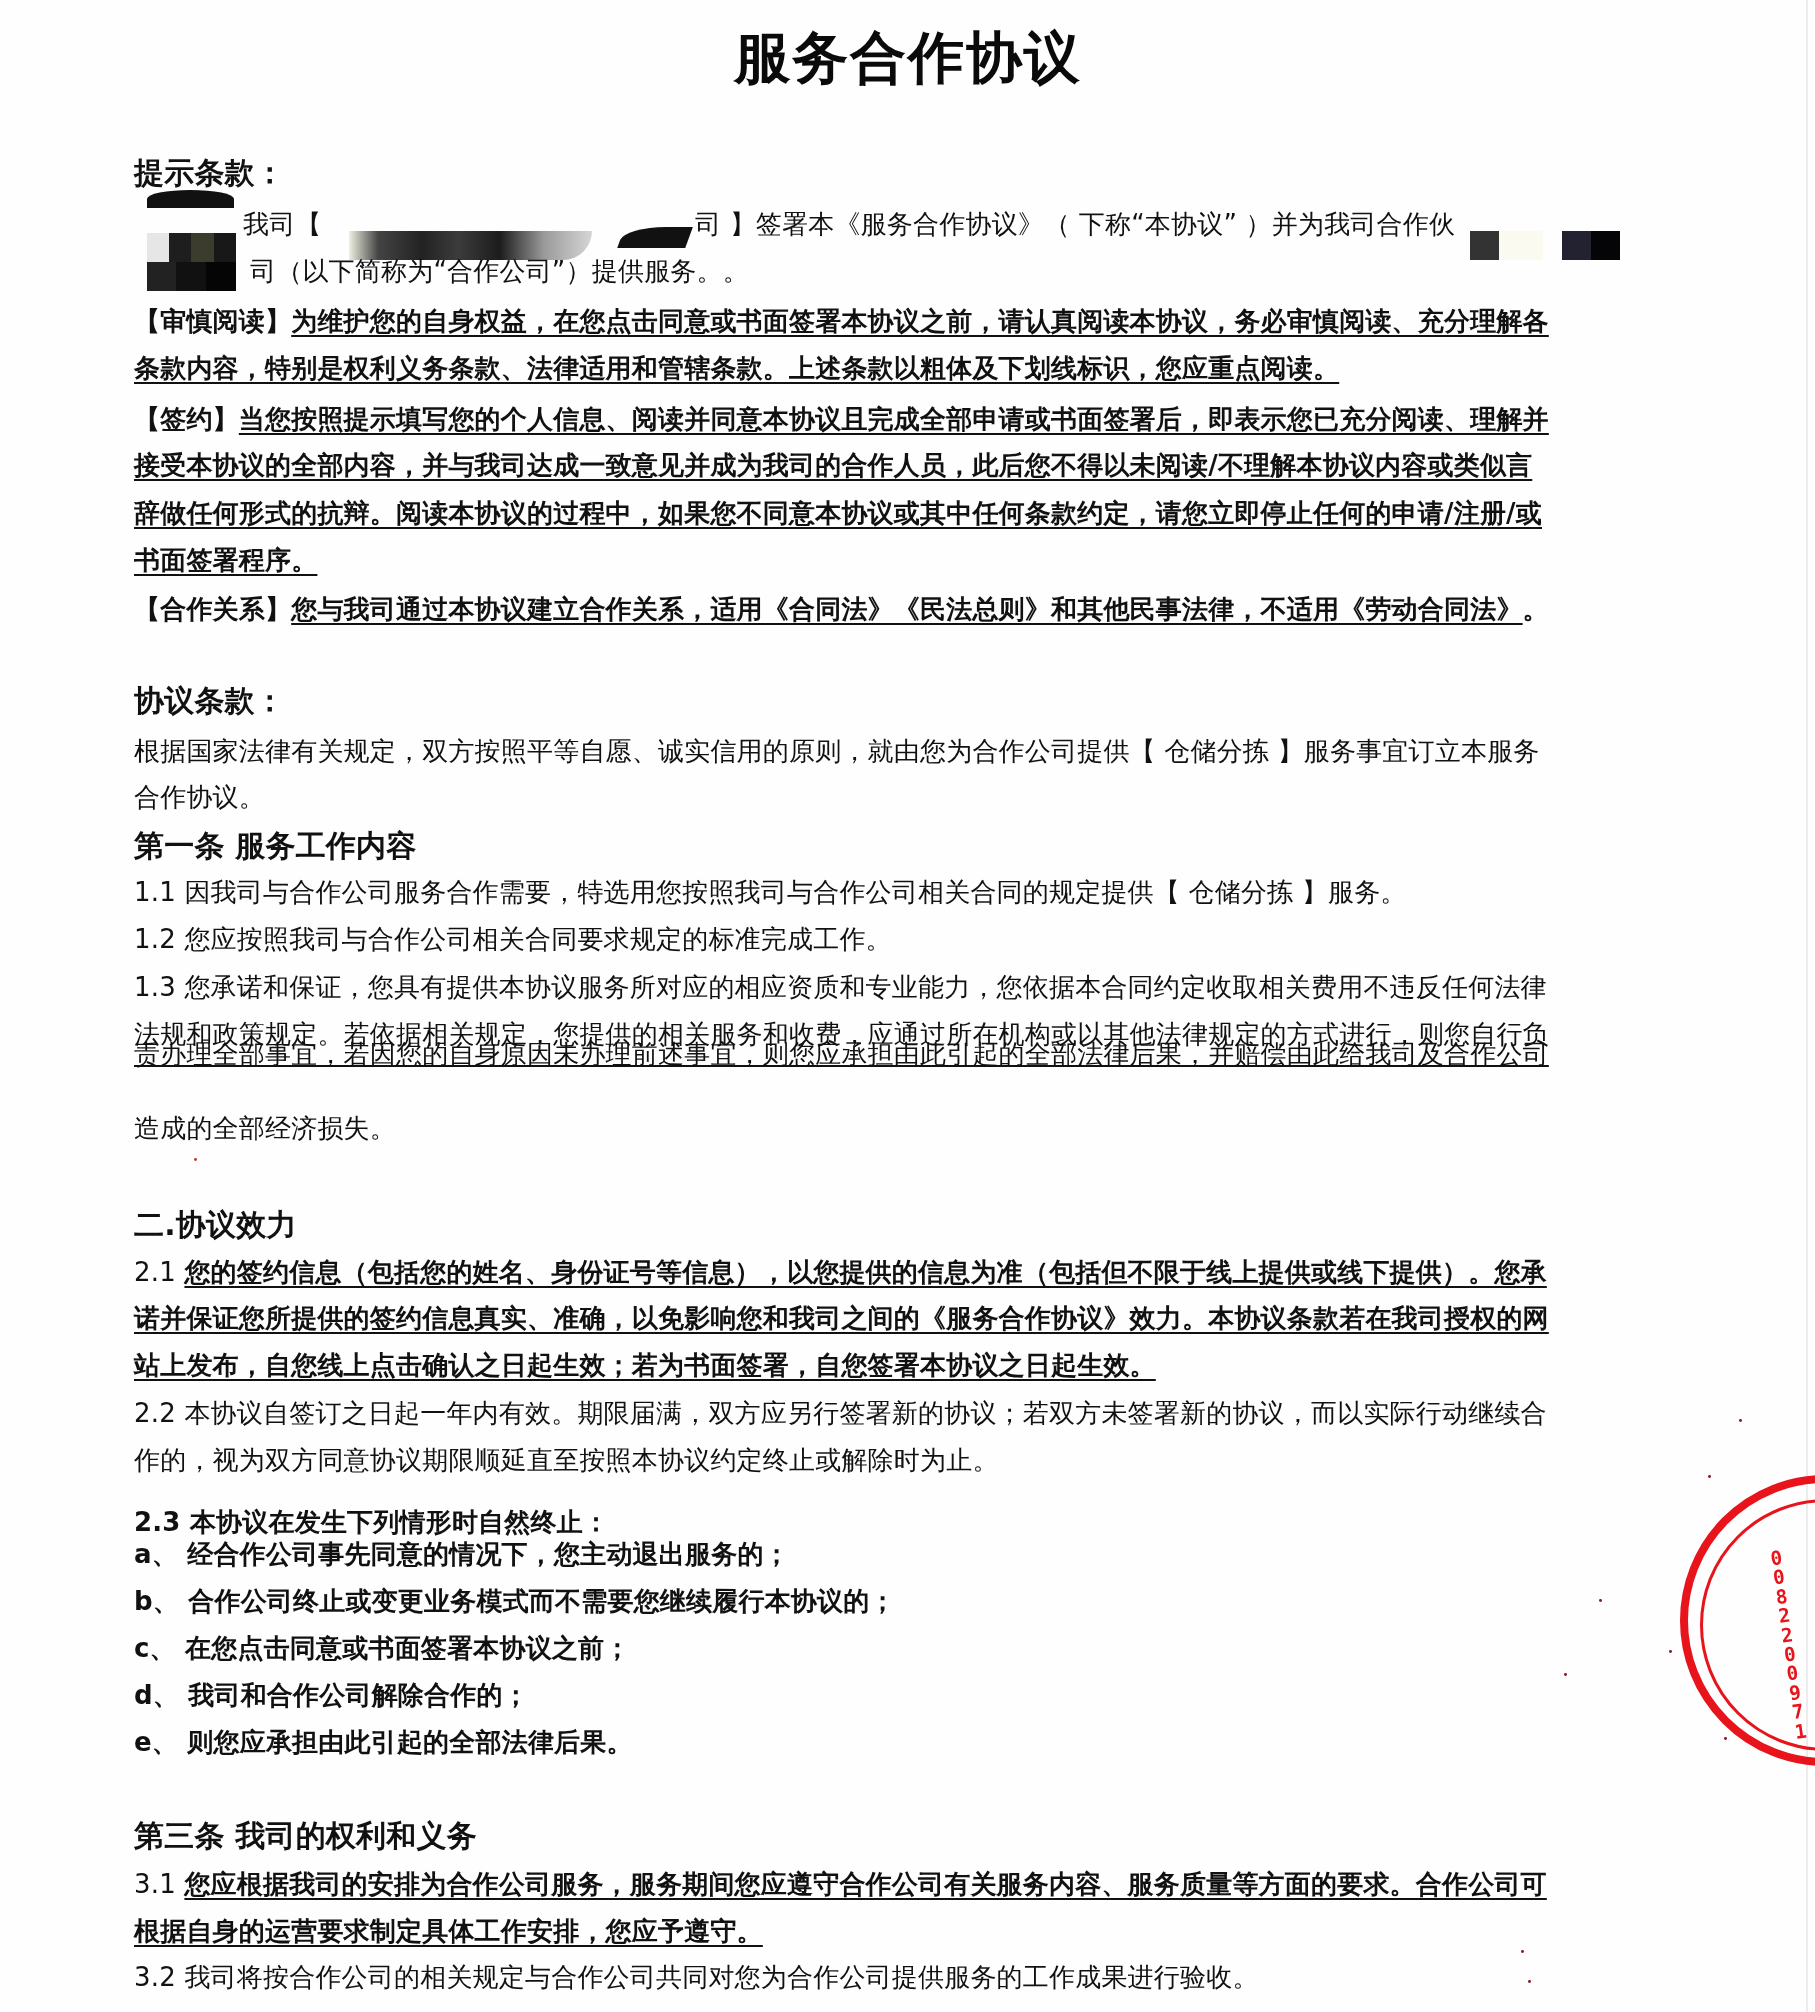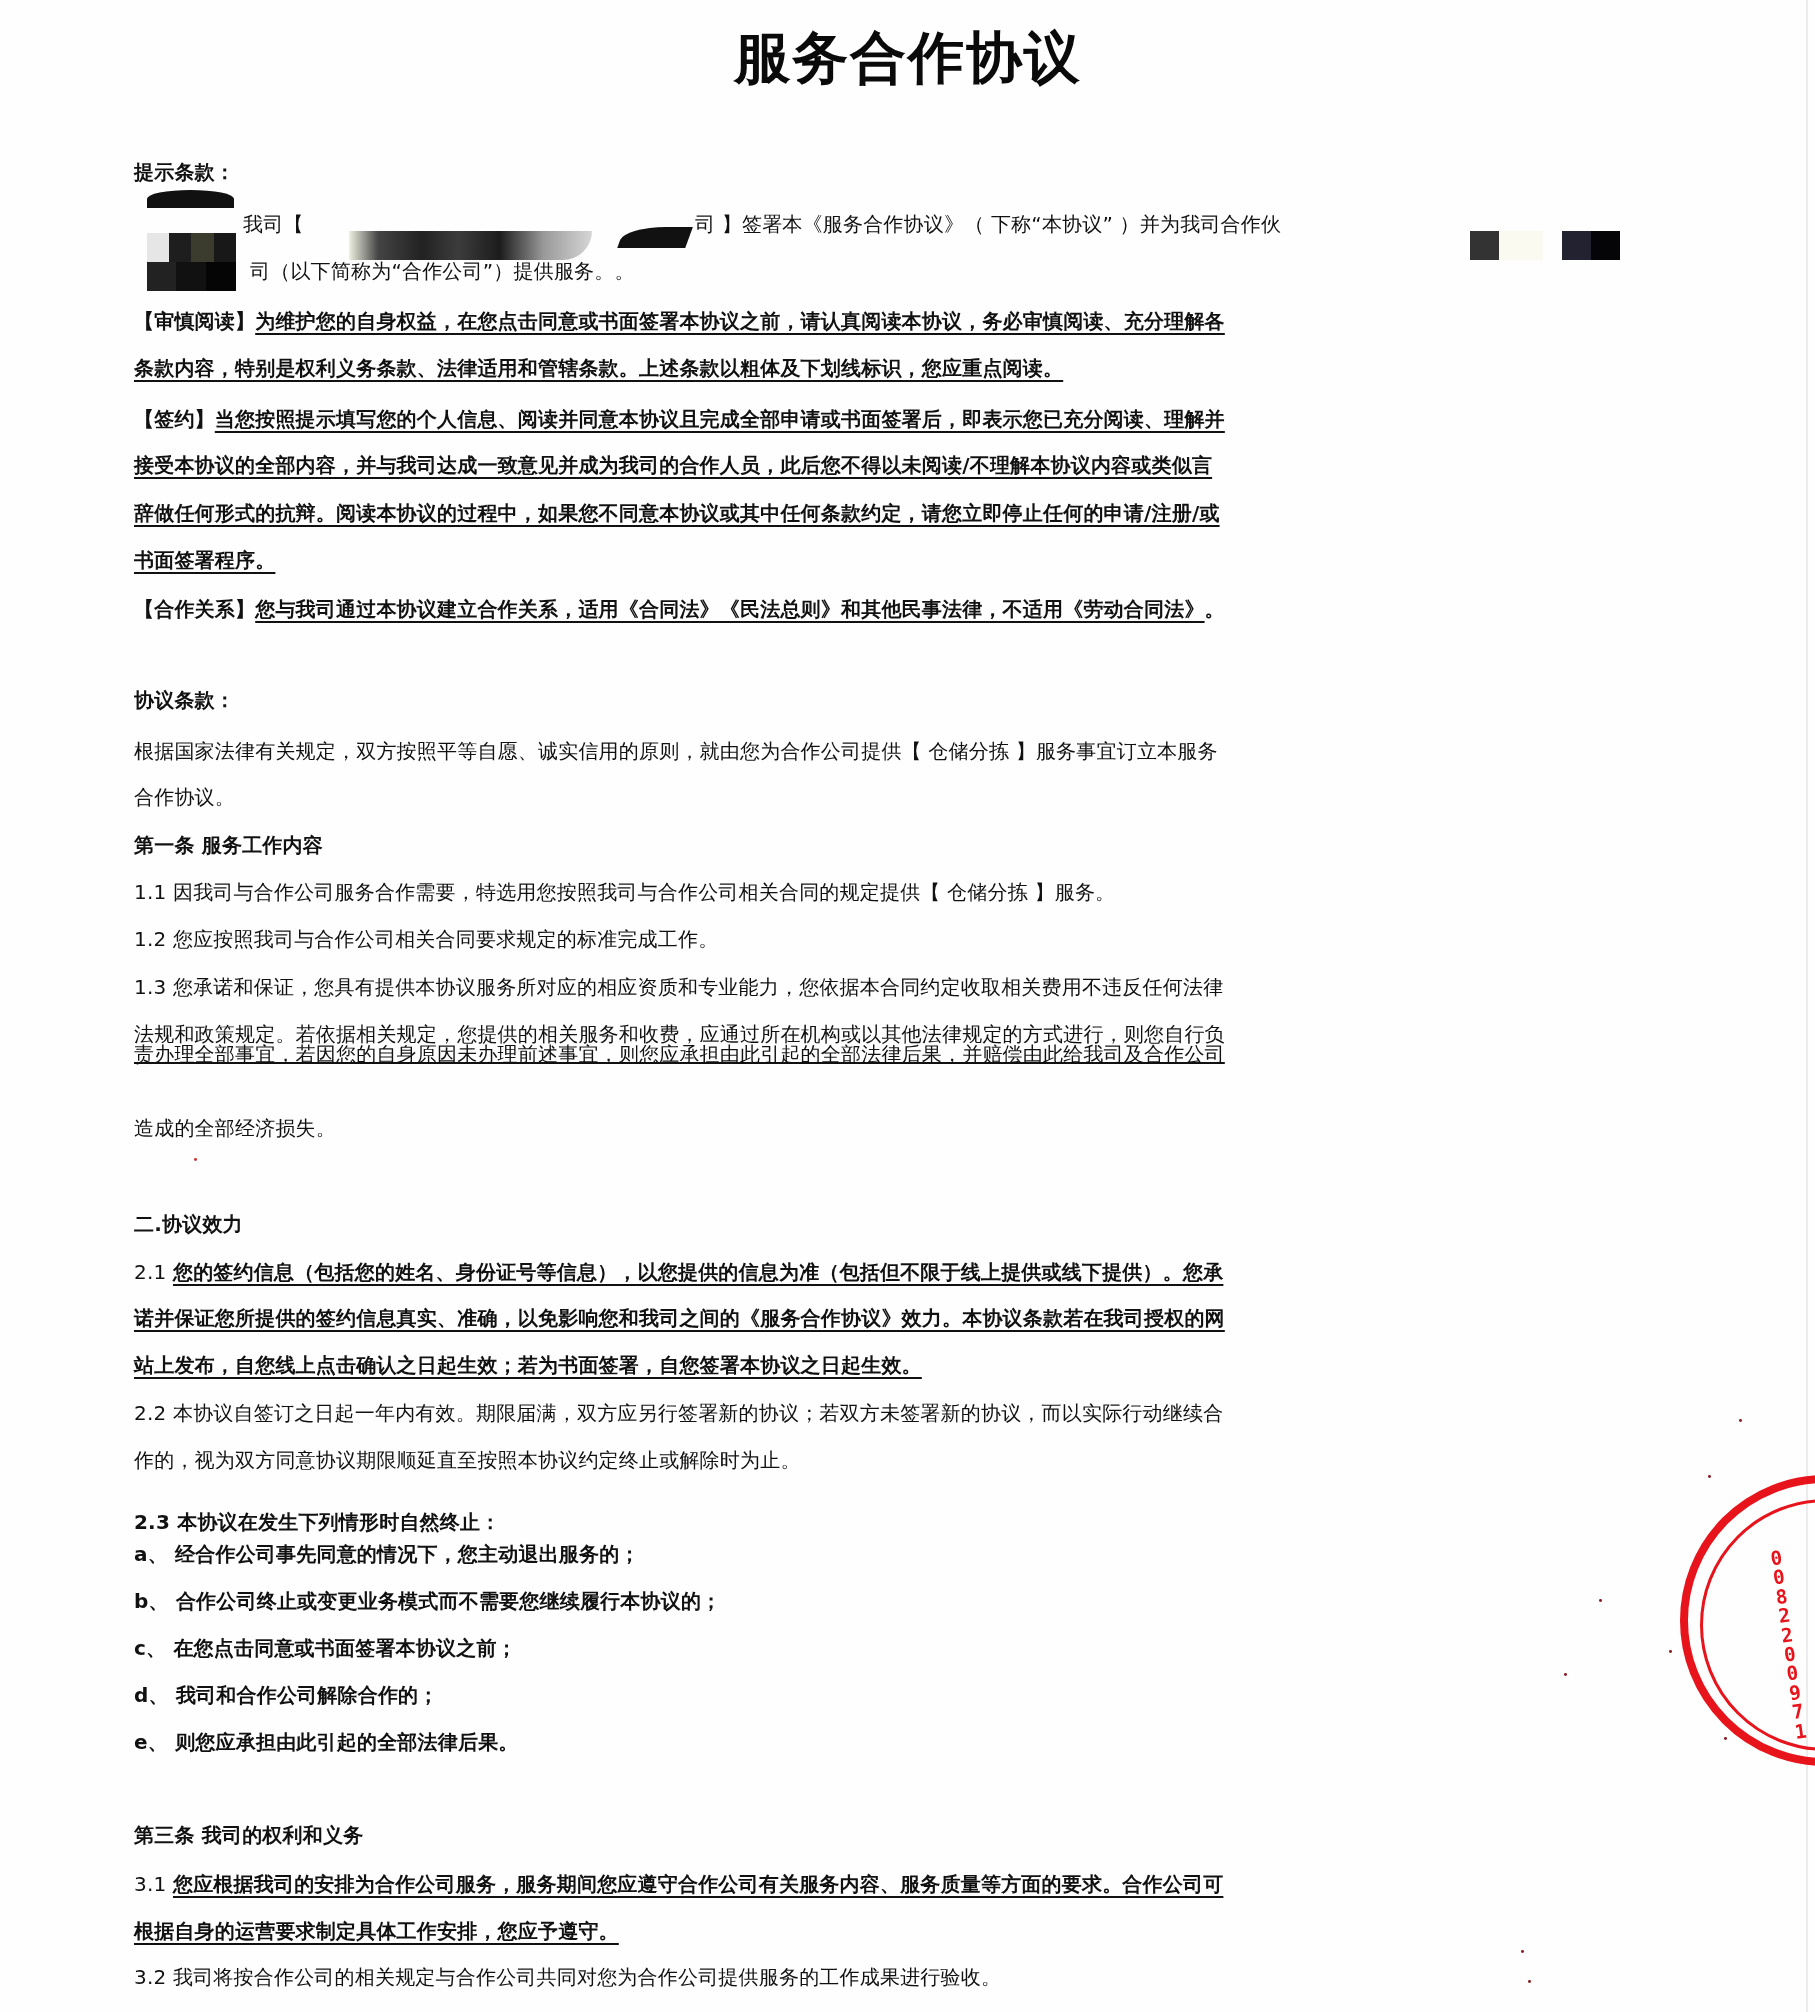--- a/index.html
+++ b/index.html
@@ -9,25 +9,25 @@
     font-family:"DejaVu Sans","Liberation Sans",sans-serif;
     color:#111;
   }
   .page-edge { position:absolute; top:0; right:7.8px; width:1.9px; height:100%; background:#ececec; }
   .title {
     position:absolute; left:0; width:1816px; top:21.3px; text-align:center;
     font-size:56px; font-weight:bold; letter-spacing:1.9px; color:#0a0a0a;
   }
   .line {
     position:absolute; left:134px; white-space:nowrap;
-    font-size:20px; line-height:35px; letter-spacing:0.2px;
+    font-size:26px; line-height:35px; letter-spacing:0.2px;
   }
   .b { font-weight:bold; }
   .u { text-decoration:underline; text-decoration-thickness:1.9px; text-underline-offset:4.9px; }
-  .h { font-weight:bold; font-size:20px; }
+  .h { font-weight:bold; font-size:30px; }
   .redact { position:absolute; background:#111; }
   .redact.grad { background:linear-gradient(90deg,#eef0e0 0%,#444 12%,#222 30%,#3c3c3c 45%,#1c1c1c 62%,#999 80%,#d6d6d6 100%); }
   .redact.px { background:linear-gradient(90deg,#e6e6e6 0 25%,#1e1e1e 25% 50%,#3b3b2e 50% 75%,#181818 75% 100%); }
   .redact.px2 { background:linear-gradient(90deg,#222 0 33%,#111 33% 66%,#050505 66% 100%); }
   .redact.right { background:linear-gradient(90deg,#222230 0 50%,#050508 50% 100%); }
   .redact.rightfade { background:linear-gradient(90deg,#333 0 40%,#fafaf0 40% 100%); }
   .redact.cap { border-radius:50% 50% 0 0; }
   .stamp {
     position:absolute; right:-155px; top:1475px; width:291px; height:291px;
     border:8.7px solid #e8141c; border-radius:50%;

